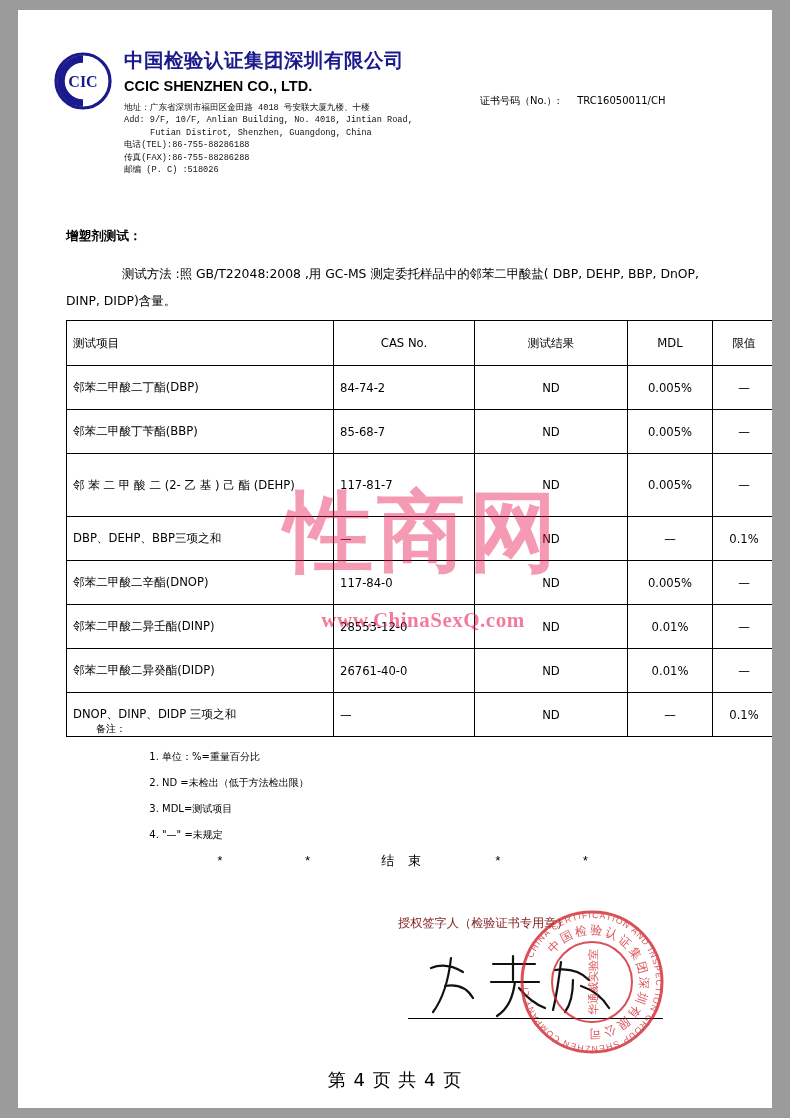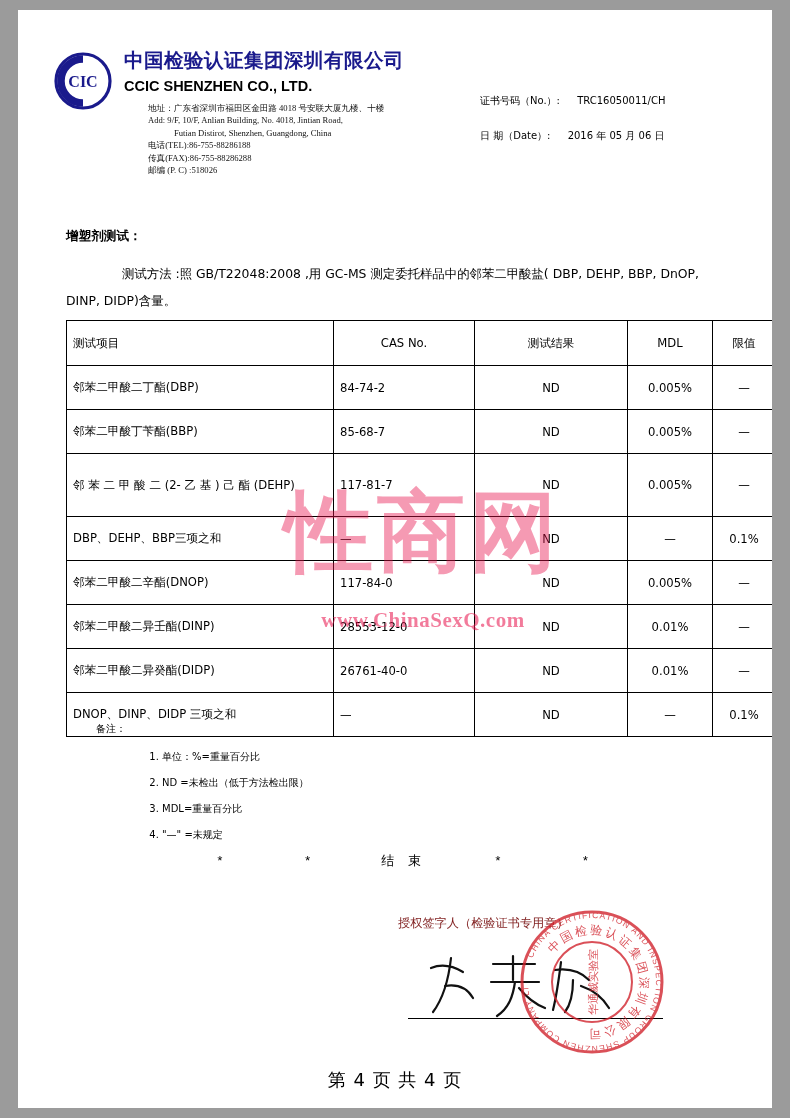--- a/index.html
+++ b/index.html
@@ -62,22 +62,21 @@
     font-weight: bold;
     color: #000000;
     line-height: 20px;
     margin-top: 2px;
   }
   .addr {
     margin-top: 6px;
     font-size: 8.6px;
     line-height: 12.4px;
     color: #111;
-    font-family: Liberation Serif, serif;
-    margin-left: 24px;
+    font-family: Liberation Mono, monospace;
   }
   .addr .indent { padding-left: 26px; }
 
   .certinfo {
     position: absolute;
     left: 462px;
     top: 82px;
     width: 270px;
     font-size: 10px;
     font-family: "DejaVu Sans", sans-serif;
@@ -276,24 +275,20 @@
         <div>邮编 (P. C) :518026</div>
       </div>
     </div>
   </div>
 
   <div class="certinfo">
     <div class="row">
       <span>证书号码（No.）:</span>
       <span class="val">TRC16050011/CH</span>
     </div>
-    <div class="row">
-      <span>日 期（Date）:</span>
-      <span class="val">2016 年 05 月 06 日</span>
-    </div>
   </div>
 
   <div class="sect-title">增塑剂测试：</div>
   <div class="method">测试方法 :照  GB/T22048:2008 ,用 GC-MS 测定委托样品中的邻苯二甲酸盐( DBP, DEHP, BBP, DnOP, DINP, DIDP)含量。</div>
 
   <table class="result">
     <thead>
       <tr>
         <th class="c0" style="text-align:left">测试项目</th>
         <th class="c1">CAS No.</th>
@@ -360,21 +355,21 @@
         <td class="c4">0.1%</td>
       </tr>
     </tbody>
   </table>
 
   <div class="notes">
     <div class="nt-head">备注：</div>
     <ol>
       <li>单位：%=重量百分比</li>
       <li>ND =未检出（低于方法检出限）</li>
-      <li>MDL=重量百分比</li>
+      <li>MDL=测试项目</li>
       <li>"—"  =未规定</li>
     </ol>
   </div>
 
   <div class="endline">
     <span class="star s1">*</span>
     <span class="star s2">*</span>
     <span class="txt">结 束</span>
     <span class="star s3">*</span>
     <span class="star s4">*</span>

